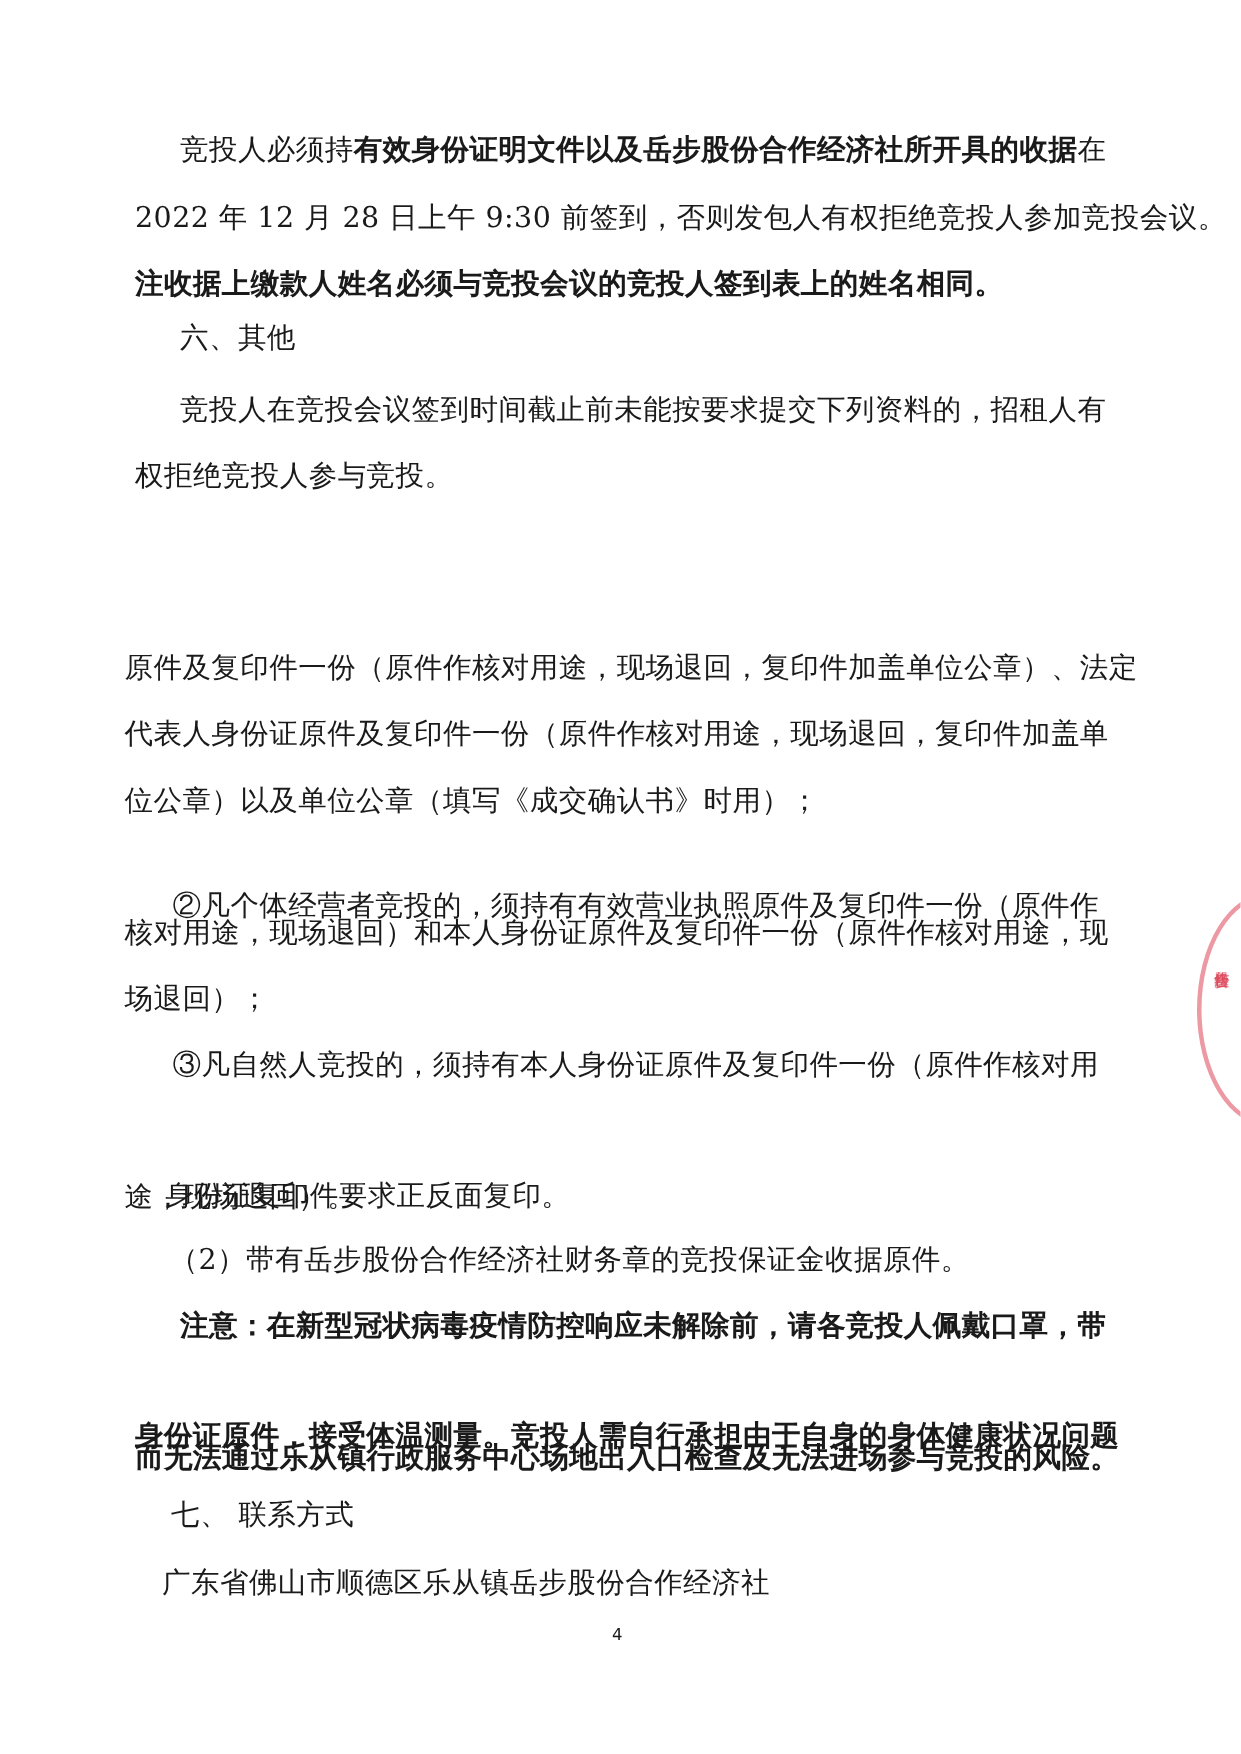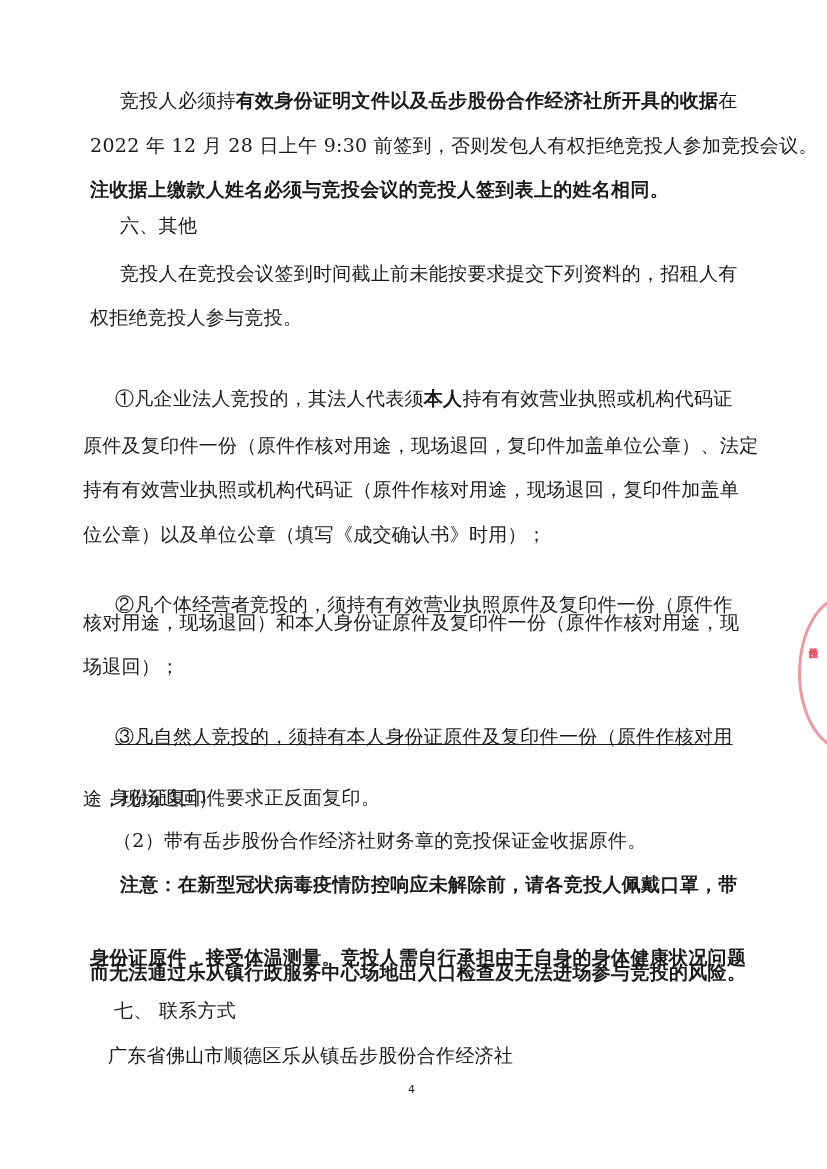--- a/index.html
+++ b/index.html
@@ -28,30 +28,29 @@
 
 <div class="page">
   <div class="line" style="left:120px;top:88px;"><span>竞投人必须持</span><span class="b">有效身份证明文件以及岳步股份合作经济社所开具的收据</span><span>在</span></div>
   <div class="line" style="left:90px;top:133px;">2022 年 12 月 28 日上午 9:30  前签到，否则发包人有权拒绝竞投人参加竞投会议。</div>
   <div class="line b" style="left:90px;top:177px;">注收据上缴款人姓名必须与竞投会议的竞投人签到表上的姓名相同。</div>
 
   <div class="line" style="left:120px;top:213px;">六、其他</div>
   <div class="line" style="left:120px;top:261px;text-align:center;">竞投人在竞投会议签到时间截止前未能按要求提交下列资料的，招租人有</div>
   <div class="line" style="left:90px;top:305px;">权拒绝竞投人参与竞投。</div>
 
-  <div class="line" style="left:115px;top:386px;"><span>①凡企业法人竞投的，其法人代表须</span><span class="b">本人</span><span>持有有效营业执照或机构代码证</span></div>
   <div class="line" style="left:83px;top:433px;">原件及复印件一份（原件作核对用途，现场退回，复印件加盖单位公章）、法定</div>
-  <div class="line" style="left:83px;top:477px;">持有有效营业执照或机构代码证（原件作核对用途，现场退回，复印件加盖单</div>
+  <div class="line" style="left:83px;top:477px;">代表人身份证原件及复印件一份（原件作核对用途，现场退回，复印件加盖单</div>
   <div class="line" style="left:83px;top:522px;">位公章）以及单位公章（填写《成交确认书》时用）；</div>
 
   <div class="line" style="left:115px;top:592px;">②凡个体经营者竞投的，须持有有效营业执照原件及复印件一份（原件作</div>
   <div class="line" style="left:83px;top:610px;">核对用途，现场退回）和本人身份证原件及复印件一份（原件作核对用途，现</div>
   <div class="line" style="left:83px;top:654px;">场退回）；</div>
 
-  <div class="line" style="left:115px;top:724px;text-decoration:underline;">③凡自然人竞投的，须持有本人身份证原件及复印件一份（原件作核对用</div>
+  <div class="line" style="left:115px;top:698px;">③凡自然人竞投的，须持有本人身份证原件及复印件一份（原件作核对用</div>
   <div class="line" style="left:83px;top:742px;margin-top:44px;">途，现场退回）。</div>
   <div class="line" style="left:110px;top:785px;">身份证复印件要求正反面复印。</div>
   <div class="line" style="left:113px;top:828px;">（2）带有岳步股份合作经济社财务章的竞投保证金收据原件。</div>
 
   <div class="line b" style="left:120px;top:872px;">注意：在新型冠状病毒疫情防控响应未解除前，请各竞投人佩戴口罩，带</div>
   <div class="line b" style="left:90px;top:916px;margin-top:29px;">身份证原件，接受体温测量。竞投人需自行承担由于自身的身体健康状况问题</div>
   <div class="line b" style="left:90px;top:960px;">而无法通过乐从镇行政服务中心场地出入口检查及无法进场参与竞投的风险。</div>
 
   <div class="line" style="left:114px;top:998px;">七、  联系方式</div>
   <div class="line" style="left:108px;top:1043px;">广东省佛山市顺德区乐从镇岳步股份合作经济社</div>

